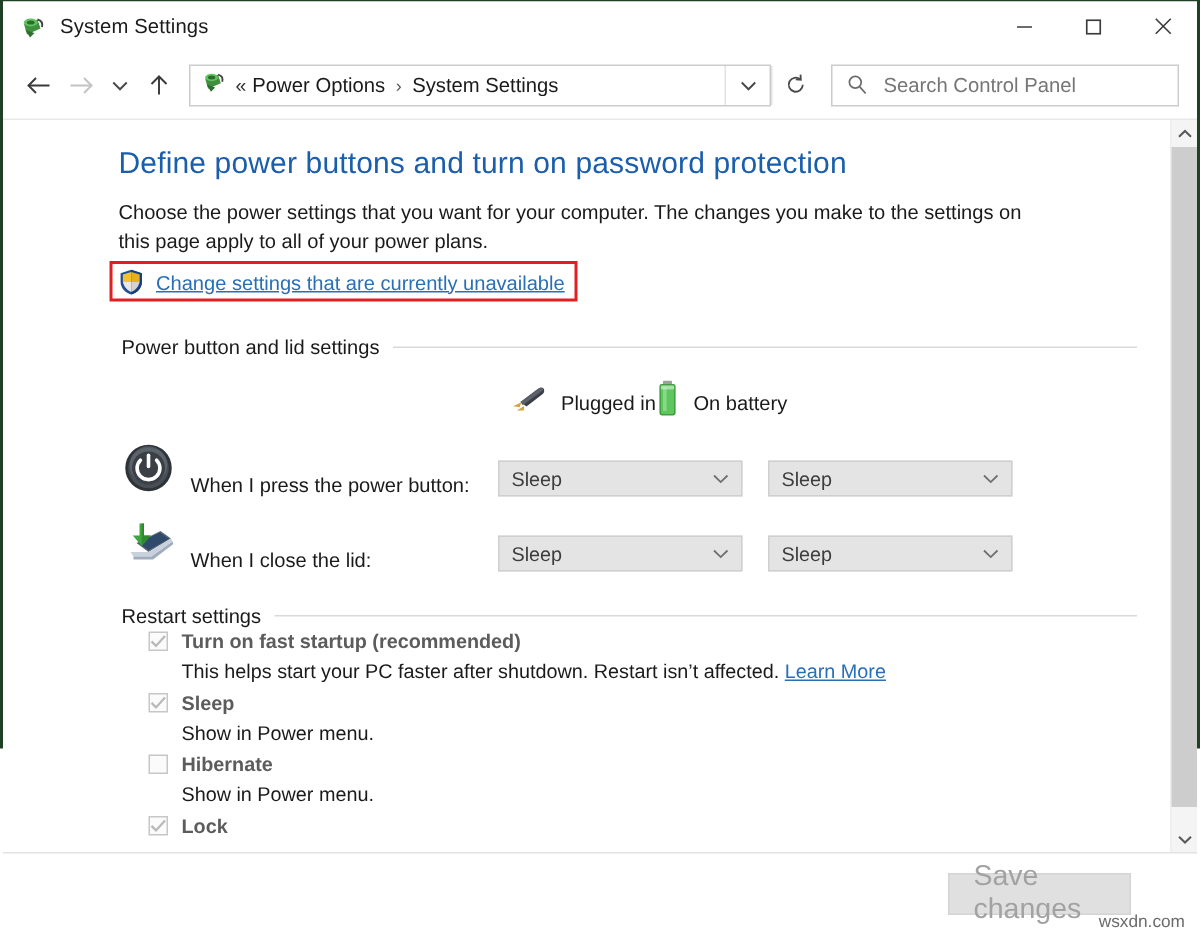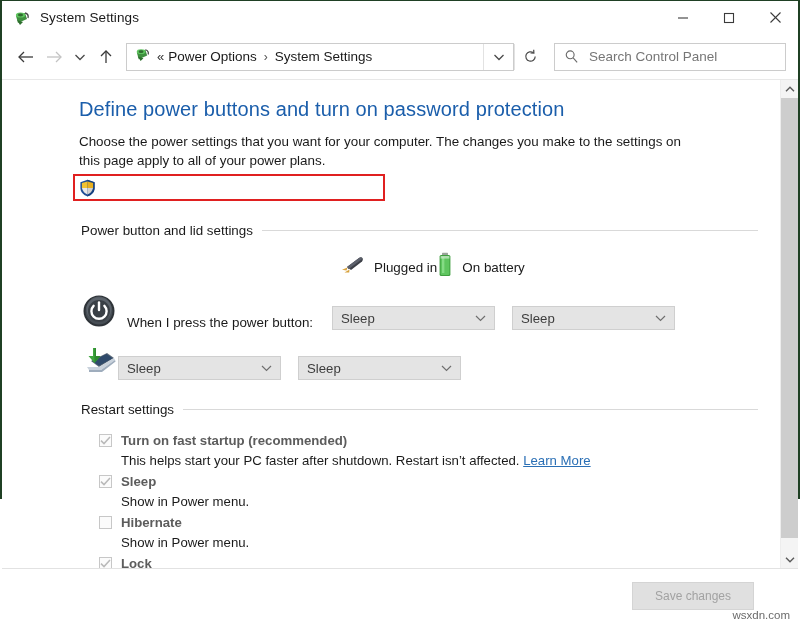--- a/index.html
+++ b/index.html
@@ -203,21 +203,21 @@
   .combo .combo-text {
     font-size: 13.2px; color: #3d3d3d;
     margin-left: 8px;
   }
   .combo .combo-arrow {
     margin-left: auto; margin-right: 8px; display: flex;
   }
   .combo + .combo { margin-left: 17px; }
 
   
-  #shutdown-list { margin-top: 14px; margin-left: 20px; }
+  #shutdown-list { margin-top: 0; margin-left: 20px; }
   .cb-item { margin-bottom: 2px; }
   .cb-line { display: flex; align-items: center; height: 19px; }
   .cb-box {
     width: 13px; height: 13px;
     border: 1px solid #c7c7c7;
     background: #fbfbfb;
     flex: none;
     display: flex; align-items: center; justify-content: center;
   }
   .cb-label {
@@ -253,25 +253,25 @@
   #footer {
     position: relative;
     height: 54px;
     background: #ffffff;
     border-top: 1px solid #e2e2e2;
     display: flex; align-items: center; justify-content: flex-end;
     padding-right: 26px;
   }
   .btn {
     height: 28px;
-    font-size: 12px;
+    font-size: 19px;
     border: 1px solid #cfcfcf;
     background: #ffffff;
     color: #1a1a1a;
-    display: flex; align-items: center; justify-content: center;
+    display: flex; align-items: center; justify-content: center; padding-left: 16px;
   }
   #save-btn {
     width: 122px;
     background: #e0e0e0;
     border-color: #d4d4d4;
     color: #a2a2a2;
     margin-right: 18px;
   }
   #cancel-btn { width: 89px; }
   #watermark {
@@ -397,20 +397,21 @@
           <span id="shield-icon">
             <svg width="17" height="18" viewBox="0 0 17 18">
               <path d="M8.5 0.8 L15.6 3.2 V9 C15.6 13.2 12.4 16.2 8.5 17.4 C4.6 16.2 1.4 13.2 1.4 9 V3.2 Z" fill="#1f4e96"></path>
               <path d="M8.5 0.8 L15.6 3.2 V9 C15.6 13.2 12.4 16.2 8.5 17.4 Z" fill="#15407f"></path>
               <path d="M8.5 2.4 L8.5 9 L2.9 9 V4 Z" fill="#f2c230"></path>
               <path d="M8.5 9 L14.1 9 V4 L8.5 2.4 Z" fill="#e8b020"></path>
               <path d="M2.9 9 L8.5 9 L8.5 15.6 C5.9 14.6 3.7 12.3 2.9 9 Z" fill="#e8e8e8"></path>
               <path d="M14.1 9 L8.5 9 L8.5 15.6 C11.1 14.6 13.3 12.3 14.1 9 Z" fill="#d2d2d2"></path>
             </svg>
           </span>
+          <span class="link">Change settings that are currently unavailable</span>
         </div>
       </div>
 
       
       <div class="group-header">
         <span class="gh-text">Power button and lid settings</span>
         <span class="gh-line"></span>
       </div>
 
       <div id="col-headers">
@@ -475,20 +476,21 @@
         <span class="row-icon">
           <svg width="36" height="32" viewBox="0 0 36 32">
             <path d="M10 16 L26 8 L33 13 L18 22 Z" fill="#5b6877"></path>
             <path d="M11 16 L25.6 9 L31.6 13.2 L18 20.8 Z" fill="#2f4a6b"></path>
             <path d="M6 22 L18 22 L33 13 L34 15 L20 25 L8 25 Z" fill="#c9d2dc"></path>
             <path d="M8 25 L20 25 L34 15 L34.6 16.6 L21 27 L8 27 Z" fill="#9fadbd"></path>
             <path d="M12 3 L12 11 L7.5 11 L13.5 18 L19.5 11 L15 11 L15 3 Z" fill="#3fa63f"></path>
             <path d="M13.5 18 L19.5 11 L15 11 L15 3 L13.5 3 Z" fill="#2e8a2e"></path>
           </svg>
         </span>
+        <span class="row-label">When I close the lid:</span>
         <div class="combo">
           <span class="combo-text">Sleep</span>
           <span class="combo-arrow">
             <svg width="11" height="8" viewBox="0 0 11 8">
               <polyline points="1,2 5.5,6.4 10,2" fill="none" stroke="#6f6f6f" stroke-width="1.2"></polyline>
             </svg>
           </span>
         </div>
         <div class="combo">
           <span class="combo-text">Sleep</span>

